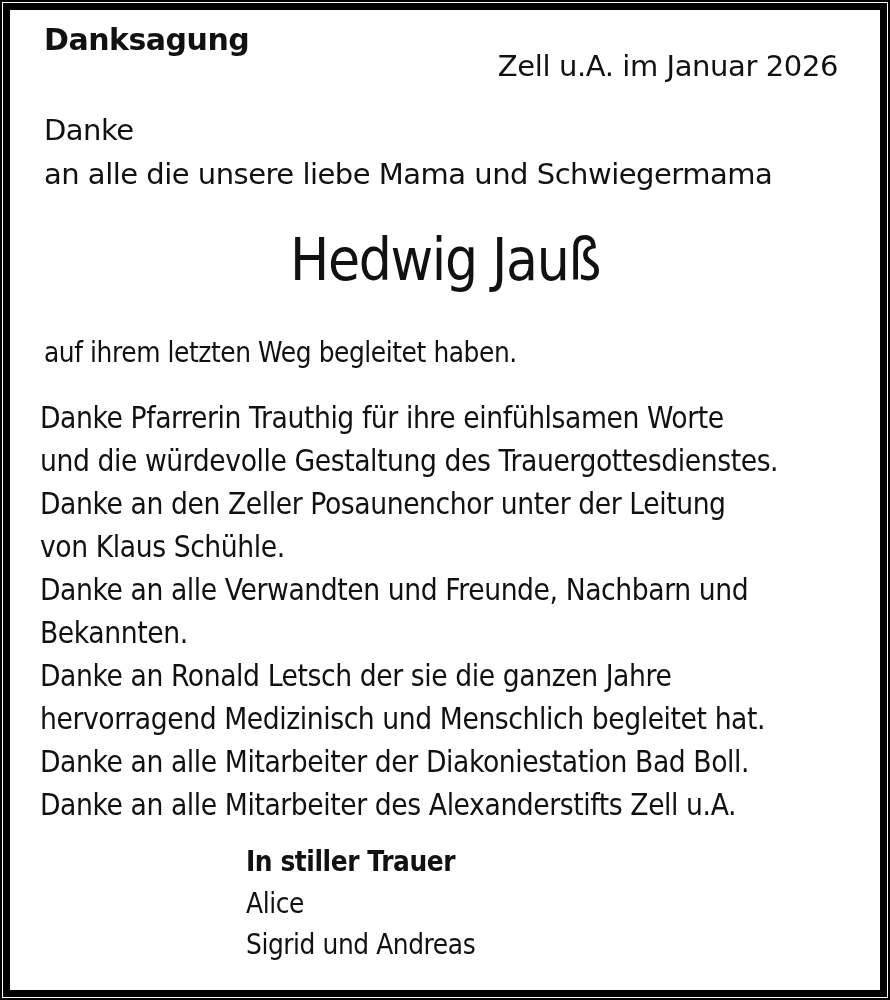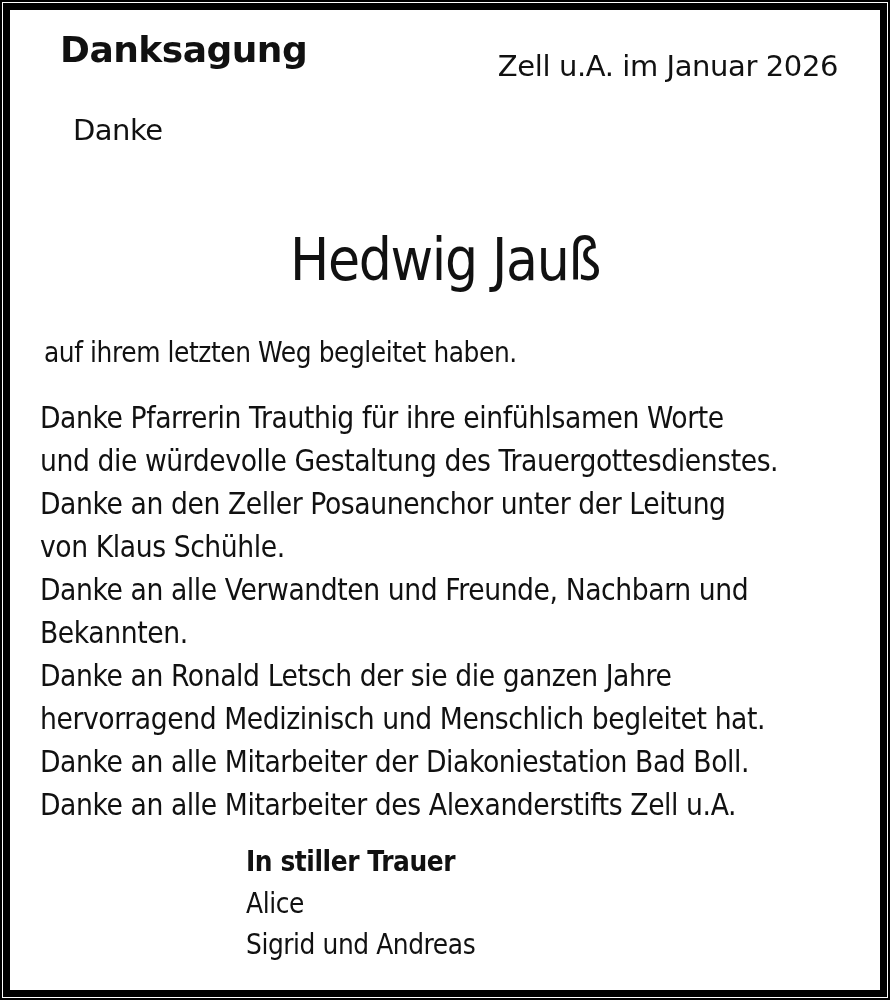--- a/index.html
+++ b/index.html
@@ -26,46 +26,44 @@
       position: absolute;
       left: 3px; top: 3px;
       width: 884px; height: 994px;
       box-sizing: border-box;
       border: 7px solid #000000;
       background: #ffffff;
     }
     .header-title {
       position: absolute;
       left: 44px;
-      top: 30px;
-      font-size: 36px;
+      top: 20px;
+      font-size: 30px;
       font-weight: bold;
       letter-spacing: -0.5px;
       line-height: 40px;
       white-space: nowrap;
-      margin-left: 16px;
     }
     .header-place-date {
       position: absolute;
       right: 52px;
       top: 46px;
       font-size: 29px;
       line-height: 40px;
       letter-spacing: -0.4px;
       white-space: nowrap;
     }
     .intro {
       position: absolute;
       left: 44px;
       top: 108px;
       font-size: 29px;
       line-height: 44px;
       letter-spacing: -0.5px;
       white-space: nowrap;
-      margin-left: 29px;
     }
     .deceased-name {
       position: absolute;
       left: 0;
       width: 890px;
       top: 222px;
       text-align: center;
       font-size: 58px;
       line-height: 76px;
       letter-spacing: -1.5px;
@@ -125,20 +123,21 @@
 <body>
 
 <div class="frame-outer"></div>
 <div class="frame-inner"></div>
 
 <div class="header-title">Danksagung</div>
 <div class="header-place-date">Zell u.A. im Januar 2026</div>
 
 <div class="intro">
   <div>Danke</div>
+  <div>an alle die unsere liebe Mama und Schwiegermama</div>
 </div>
 
 <div class="deceased-name">Hedwig Jauß</div>
 
 <div class="closing-line">auf ihrem letzten Weg begleitet haben.</div>
 
 <ul class="thanks-list">
   <li>Danke Pfarrerin Trauthig für ihre einfühlsamen Worte</li>
   <li>und die würdevolle Gestaltung des Trauergottesdienstes.</li>
   <li>Danke an den Zeller Posaunenchor unter der Leitung</li>

